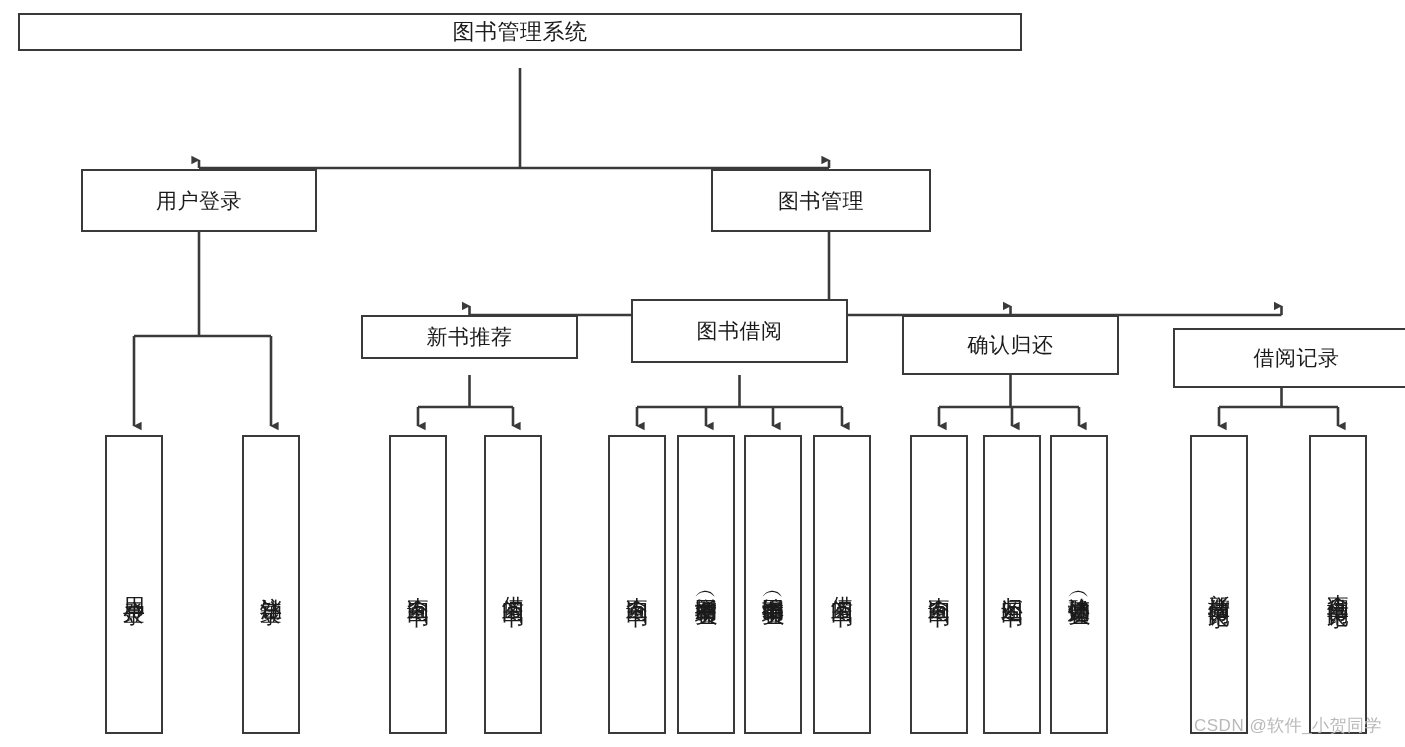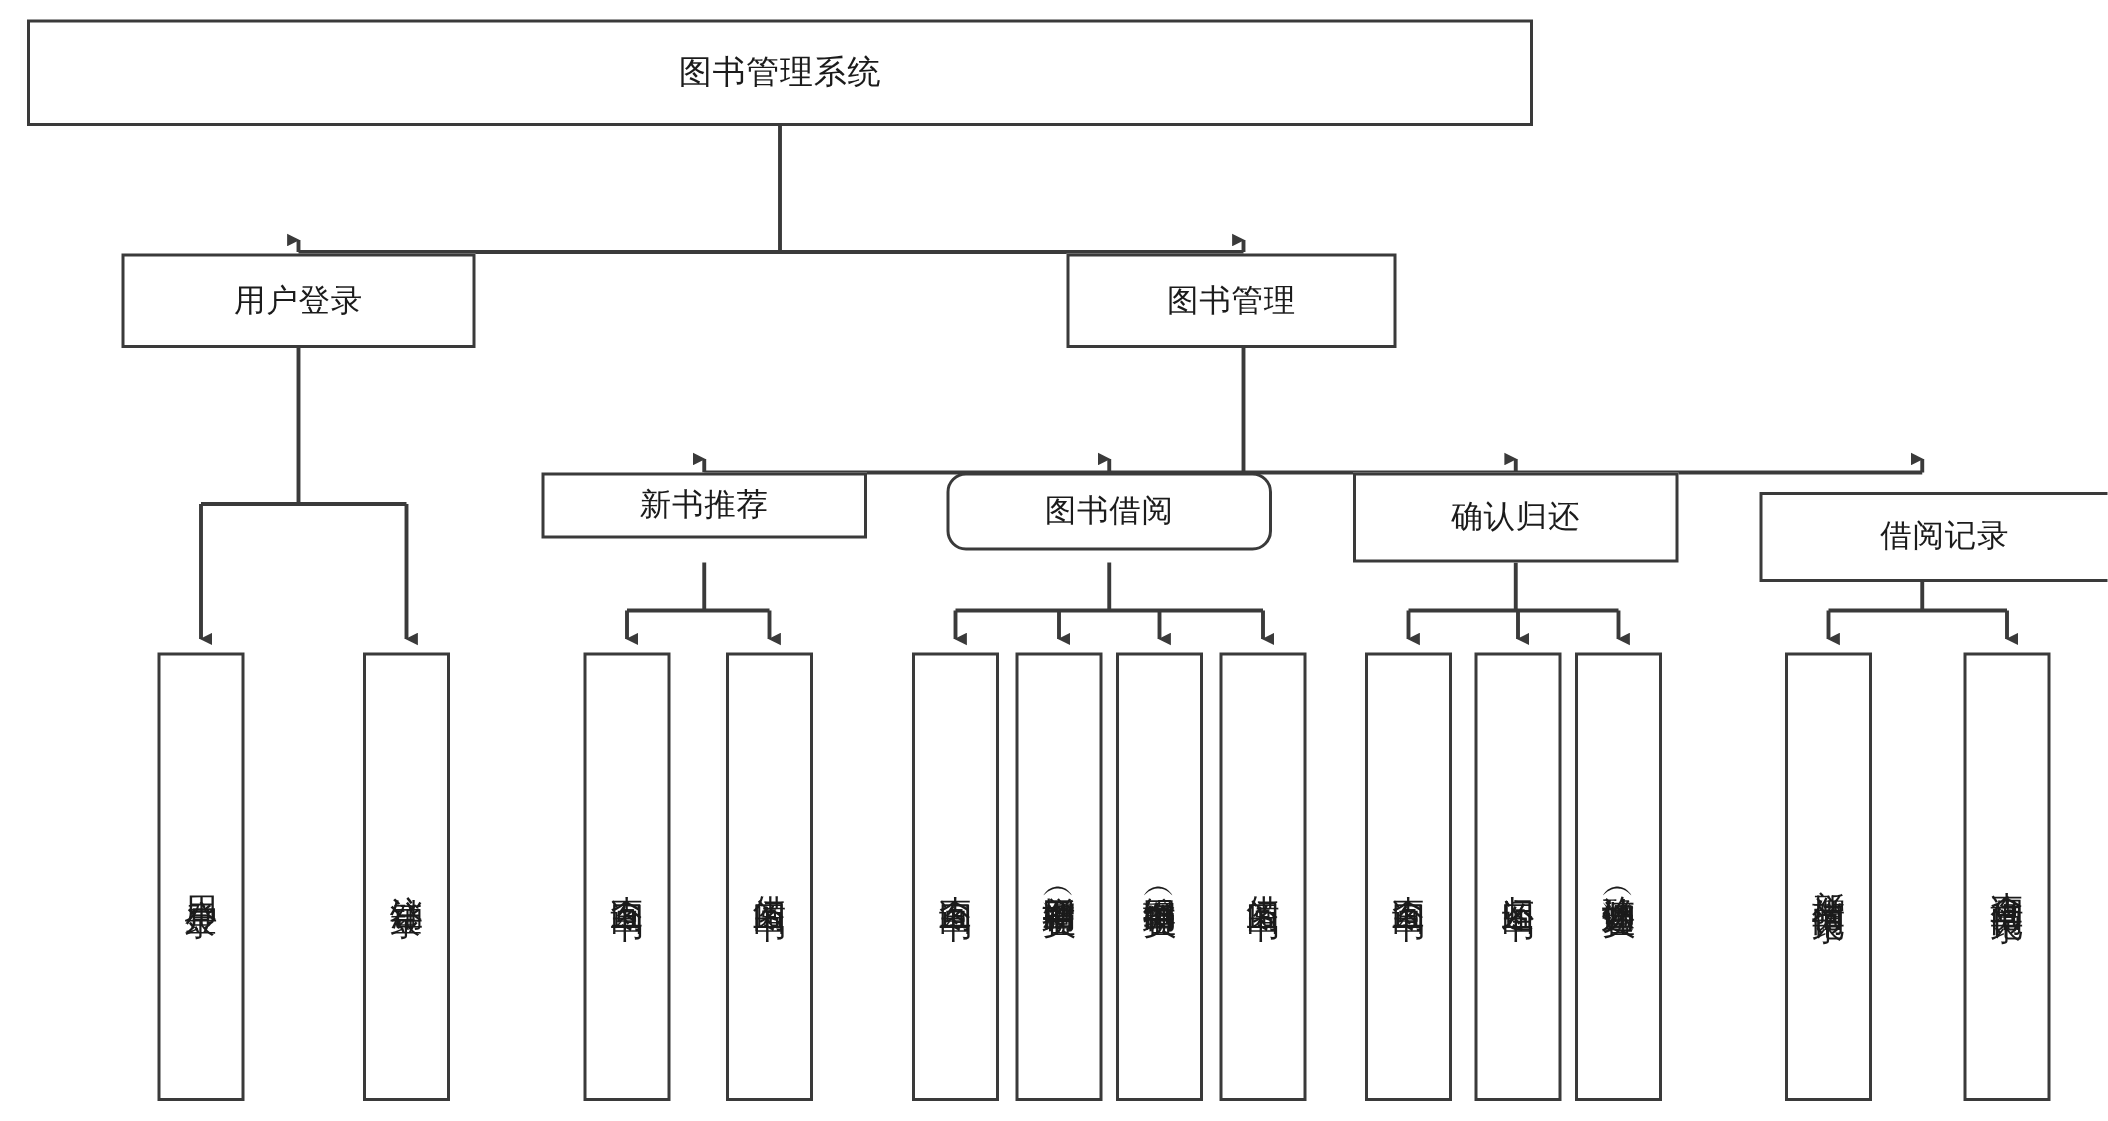--- a/index.html
+++ b/index.html
@@ -115,33 +115,33 @@
         <path d="M 1012 407 L 1012 426" marker-end="url(#arrowhead)"></path>
         <path d="M 1079 407 L 1079 426" marker-end="url(#arrowhead)"></path>
         <path d="M 1281.5 375 L 1281.5 407"></path>
         <path d="M 1219 407 L 1338 407"></path>
         <path d="M 1219 407 L 1219 426" marker-end="url(#arrowhead)"></path>
         <path d="M 1338 407 L 1338 426" marker-end="url(#arrowhead)"></path>
       </g>
   </svg>
 
   <div id="node-layer">
-      <div class="node horiz root" style="left: 18px; top: 13px; width: 1004px; height: 71px;">
+      <div class="node horiz root" style="left: 18px; top: 13px; width: 1004px; height: 38px;">
         <span class="label">图书管理系统</span>
       </div>
       <div class="node horiz" style="left: 81px; top: 169px; width: 236px; height: 63px;">
         <span class="label">用户登录</span>
       </div>
       <div class="node horiz" style="left: 711px; top: 169px; width: 220px; height: 63px;">
         <span class="label">图书管理</span>
       </div>
       <div class="node horiz" style="left: 361px; top: 315px; width: 217px; height: 44px;">
         <span class="label">新书推荐</span>
       </div>
-      <div class="node horiz" style="left: 631px; top: 315px; width: 217px; height: 52px; border-radius: 13px;">
+      <div class="node horiz" style="left: 631px; top: 299px; width: 217px; height: 64px;">
         <span class="label">图书借阅</span>
       </div>
       <div class="node horiz" style="left: 902px; top: 315px; width: 217px; height: 60px;">
         <span class="label">确认归还</span>
       </div>
       <div class="node horiz" style="left: 1173px; top: 328px; width: 247px; height: 60px;">
         <span class="label">借阅记录</span>
       </div>
       <div class="node vert" style="left: 105px; top: 435px; width: 58px; height: 299px;">
         <span class="label">用户登录</span>
@@ -177,14 +177,15 @@
         <span class="label">确认归还（管理员）</span>
       </div>
       <div class="node vert" style="left: 1190px; top: 435px; width: 58px; height: 299px;">
         <span class="label">新增借阅记录</span>
       </div>
       <div class="node vert" style="left: 1309px; top: 435px; width: 58px; height: 299px;">
         <span class="label">查询借阅记录</span>
       </div>
     </div>
 
+  <div class="watermark" style="left: 1194px; top: 714px;">CSDN @软件_小贺同学</div>
 
 </div>
 
 </body></html>

